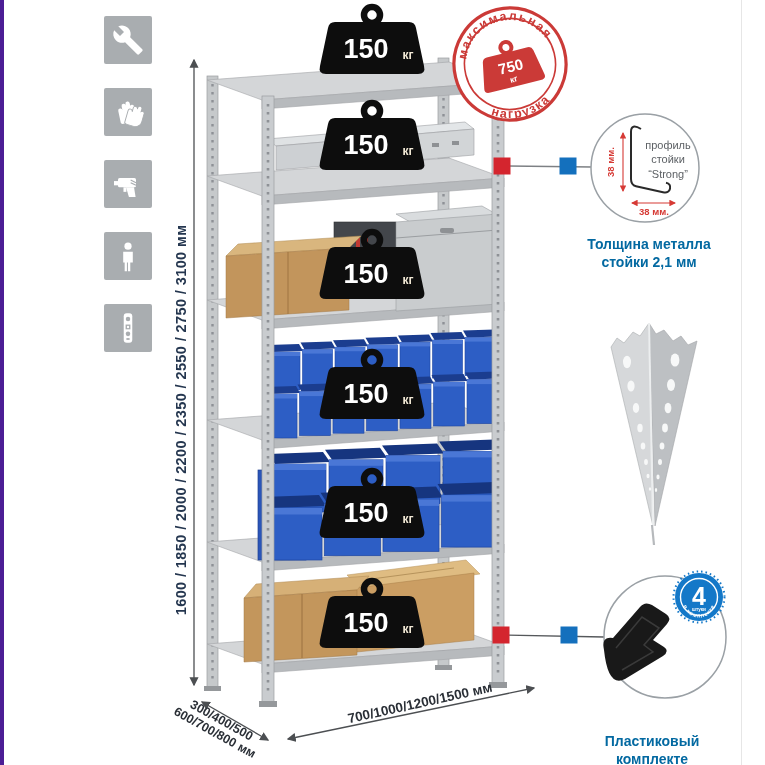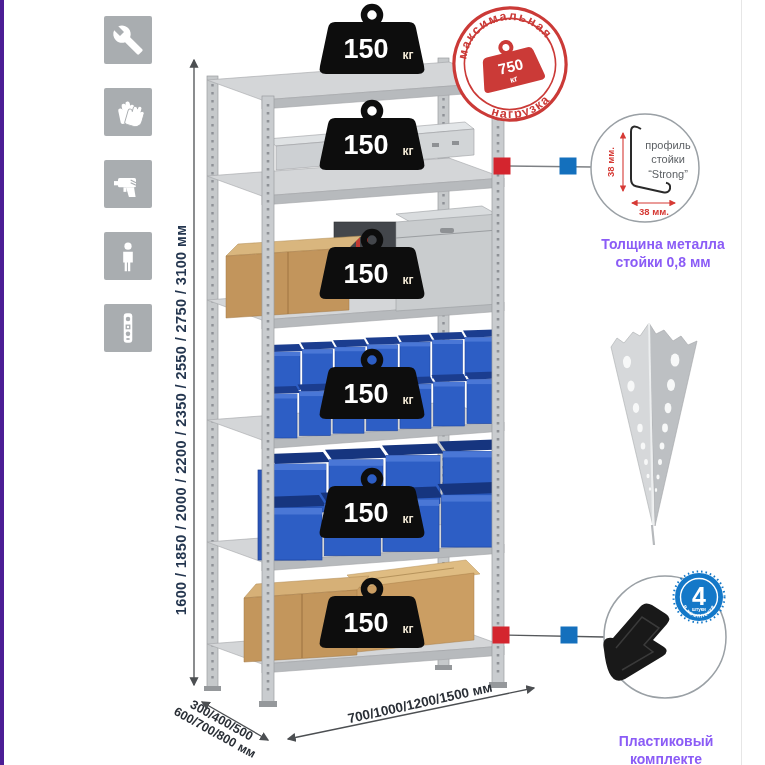--- a/index.html
+++ b/index.html
@@ -13,21 +13,21 @@
   .icon-sq svg{width:32px;height:32px;fill:#fff;}
 
   
   .dim-label{position:absolute;color:#24364f;font-weight:bold;white-space:nowrap;}
   .dim-v{left:177px;top:420px;font-size:14.5px;letter-spacing:.4px;transform:translate(-50%,-50%) rotate(-90deg);}
   .dim-w{left:416px;top:703px;font-size:13.5px;transform:translate(-50%,-50%) rotate(-12.5deg);color:#2a2f36;}
   .dim-d{left:214px;top:727px;font-size:12.5px;line-height:1.08;text-align:center;transform:translate(-50%,-50%) rotate(29deg);color:#2a2f36;}
 
   
   .cap{position:absolute;transform:translateX(-50%);text-align:center;font-size:14px;font-weight:bold;
-       color:#8b5cf6;line-height:1.25;white-space:nowrap;margin-left:14px;}
+       color:#0369a1;line-height:1.25;white-space:nowrap;}
 
   
   text{font-family:"Liberation Sans",sans-serif;}
   .w-num{font-size:27px;font-weight:bold;fill:#ffffff;text-anchor:middle;}
   .w-unit{font-size:12px;font-weight:bold;fill:#f2e9d6;text-anchor:middle;}
   .stamp-arc{font-size:12.5px;font-weight:bold;fill:#cb3a37;letter-spacing:1.5px;text-anchor:middle;}
   .stamp-num{font-size:15px;font-weight:bold;fill:#ffffff;text-anchor:middle;}
   .stamp-unit{font-size:8.5px;font-weight:bold;fill:#ffffff;text-anchor:middle;}
   .profile-txt{font-size:11px;fill:#5d6165;text-anchor:middle;}
   .red-dim{font-size:9.5px;font-weight:bold;fill:#d63a35;text-anchor:middle;}
@@ -408,19 +408,19 @@
 
   <div class="dim-label dim-v">1600 / 1850 / 2000 / 2200 / 2350 / 2550 / 2750 / 3100 мм</div>
   <div class="dim-label dim-d">
     <div>300/400/500</div>
     <div>600/700/800 мм</div>
   </div>
   <div class="dim-label dim-w">700/1000/1200/1500 мм</div>
 
   <div class="cap" style="left:645px;top:236px;">
     <div>Толщина металла</div>
-    <div>стойки 0,8 мм</div>
+    <div>стойки 2,1 мм</div>
   </div>
   <div class="cap" style="left:648px;top:733px;">
     <div>Пластиковый</div>
     <div>комплекте</div>
   </div>
 </div>
 
 </body></html>

